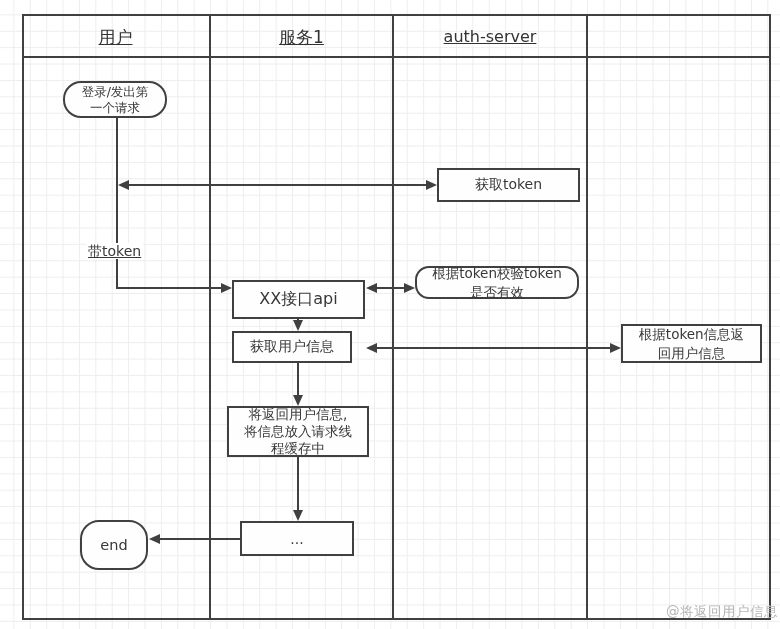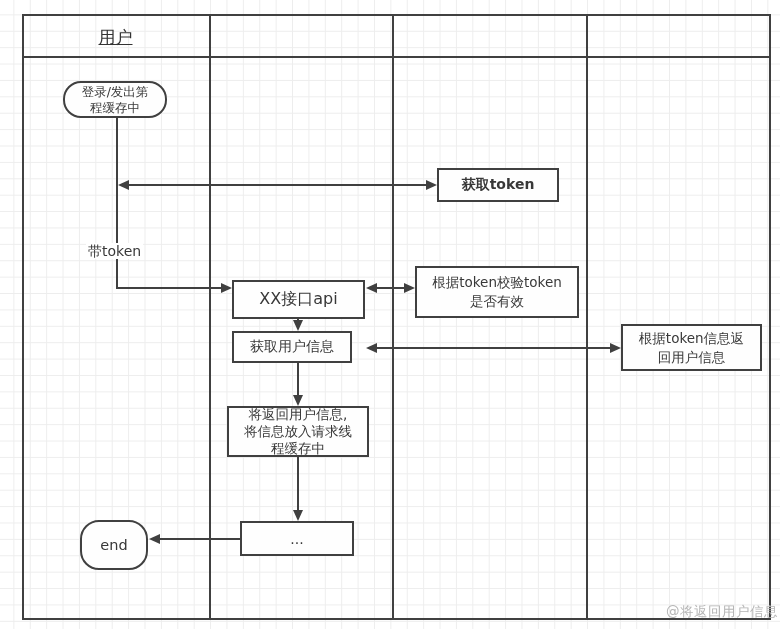--- a/index.html
+++ b/index.html
@@ -55,20 +55,22 @@
 
 <div class="canvas">
 
   <div class="frame"></div>
   <div class="hline" style="left:22px;top:56px;width:749px;height:2px;"></div>
   <div class="vline" style="left:209px;top:14px;width:2px;height:606px;"></div>
   <div class="vline" style="left:392px;top:14px;width:2px;height:606px;"></div>
   <div class="vline" style="left:586px;top:14px;width:2px;height:606px;"></div>
 
   <div class="lane-label" style="left:22px;width:187px;font-size:17px;">用户</div>
+  <div class="lane-label" style="left:211px;width:181px;font-size:17px;">服务1</div>
+  <div class="lane-label" style="left:394px;width:192px;">auth-server</div>
 
   <div class="vline" style="left:116px;top:117px;width:2px;height:172px;"></div>
   <div class="hline" style="left:116px;top:287px;width:106px;height:2px;"></div>
   <div class="ah ah-r" style="left:221px;top:283px;"></div>
 
   <div class="hline" style="left:128px;top:184px;width:300px;height:2px;"></div>
   <div class="ah ah-l" style="left:118px;top:180px;"></div>
   <div class="ah ah-r" style="left:426px;top:180px;"></div>
 
   <div class="hline" style="left:376px;top:287px;width:30px;height:2px;"></div>
@@ -85,34 +87,34 @@
   <div class="vline" style="left:297px;top:362px;width:2px;height:34px;"></div>
   <div class="ah ah-d" style="left:293px;top:395px;"></div>
 
   <div class="vline" style="left:297px;top:456px;width:2px;height:55px;"></div>
   <div class="ah ah-d" style="left:293px;top:510px;"></div>
 
   <div class="hline" style="left:159px;top:538px;width:81px;height:2px;"></div>
   <div class="ah ah-l" style="left:149px;top:534px;"></div>
 
   <div class="box stadium" style="left:63px;top:81px;width:104px;height:37px;font-size:12.5px;line-height:16px;">登录/发出第
-程缓存中</div>
+一个请求</div>
 
-  <div class="box" style="left:437px;top:168px;width:122px;height:34px;font-size:14px;font-weight:bold;">获取token</div>
+  <div class="box" style="left:437px;top:168px;width:143px;height:34px;font-size:14px;">获取token</div>
 
-  <div class="edge-label" style="left:86px;top:243px;">带token</div>
+  <div class="edge-label" style="left:86px;top:243px;text-decoration:underline;">带token</div>
 
   <div class="box" style="left:232px;top:280px;width:133px;height:39px;font-size:16px;">XX接口api</div>
 
-  <div class="box" style="left:415px;top:266px;width:164px;height:52px;font-size:13.5px;line-height:19px;">根据token校验token
+  <div class="box" style="left:415px;top:266px;width:164px;height:33px;font-size:13.5px;line-height:19px;border-radius:14px;">根据token校验token
 是否有效</div>
 
   <div class="box" style="left:232px;top:331px;width:120px;height:32px;font-size:14px;">获取用户信息</div>
 
-  <div class="box" style="left:621px;top:324px;width:141px;height:47px;font-size:13.5px;line-height:19px;">根据token信息返
+  <div class="box" style="left:621px;top:324px;width:141px;height:39px;font-size:13.5px;line-height:19px;">根据token信息返
 回用户信息</div>
 
   <div class="box" style="left:227px;top:406px;width:142px;height:51px;font-size:13.5px;line-height:17px;">将返回用户信息,
 将信息放入请求线
 程缓存中</div>
 
   <div class="box" style="left:240px;top:521px;width:114px;height:35px;font-size:14px;">...</div>
 
   <div class="box stadium" style="left:80px;top:520px;width:68px;height:50px;font-size:14.5px;border-radius:19px;">end</div>
 

